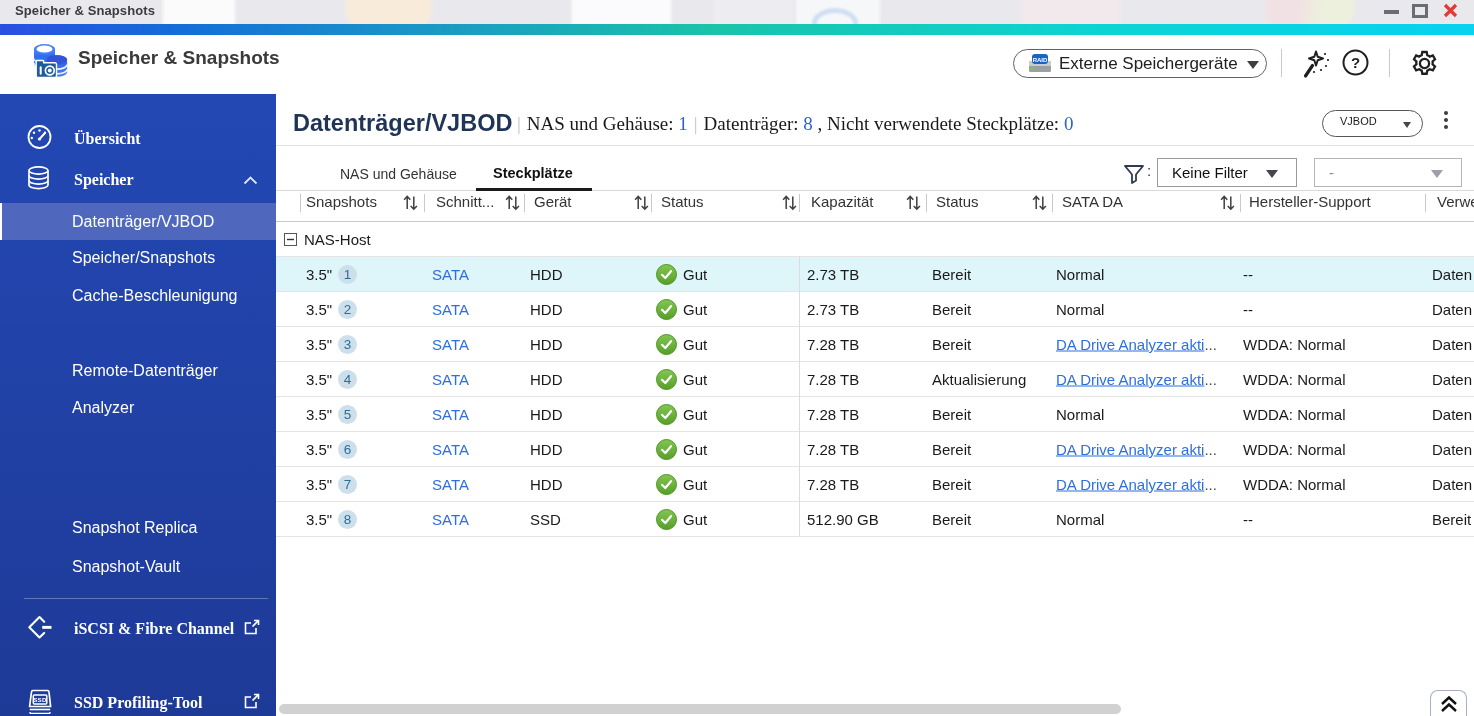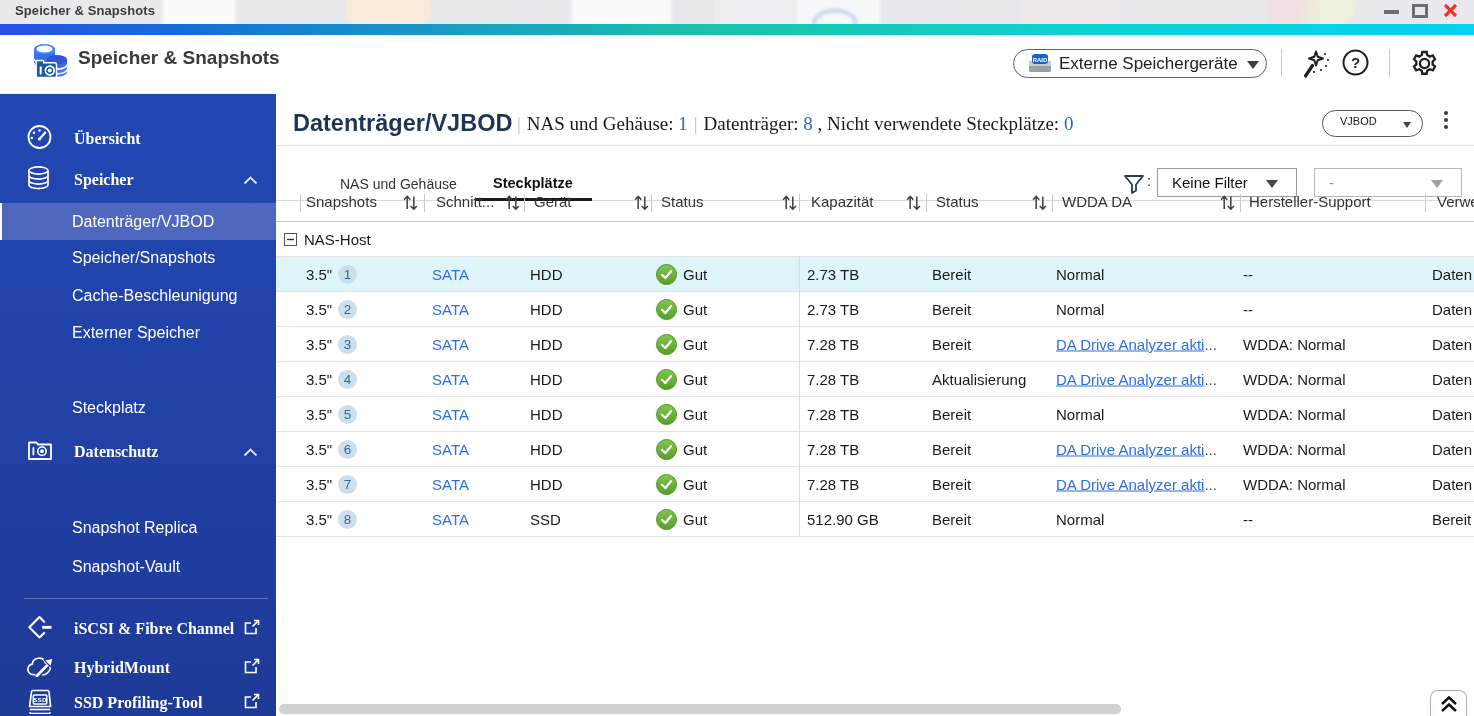--- a/index.html
+++ b/index.html
@@ -42,21 +42,21 @@
   #pgtitle { position:absolute; left:17px; top:16px; font-size:23.5px; font-weight:700; color:#1f3457; }
   #pgsub { position:absolute; left:235px; top:19px; font-size:19px; color:#1a1a1a;font-family:Liberation Serif, serif; }
   #pgsub .num { color:#2e62c9; }
   #pgsub .vbar { color:#c9c2b8; padding:0 6px; }
   #vjbtn { position:absolute; left:1046px; top:16px; width:101px; height:27px; border:1px solid #53565c; border-radius:14px; }
   #vjbtn span { position:absolute; left:17px; top:4px; font-size:11px; color:#1a1a1a; }
   #dots3 { position:absolute; left:1168px; top:14px; }
   #dots3 i { display:block; width:4px; height:4px; border-radius:50%; background:#3c3c3c; margin:3px 0; }
 
   
-  #tabs { position:absolute; left:0; top:72px; width:1198px; height:35px; border-bottom:1px solid #d9d9d9; }
+  #tabs { position:absolute; left:0; top:62px; width:1198px; height:35px; border-bottom:1px solid #d9d9d9; }
   .tab { position:absolute; top:8px; font-size:15px; color:#333; }
   #tabunder { position:absolute; left:200px; top:32px; width:116px; height:3px; background:#1a1a1a; }
   #filtericon { position:absolute; left:847px; top:7px; }
   #filtercolon { position:absolute; left:871px; top:6px; font-size:15px; color:#333; }
   .drop { position:absolute; top:2px; height:29px; background:#fff; font-size:15px; }
   .drop .dtext { position:absolute; left:14px; top:5px; }
   .dcaret { position:absolute; top:11px; width:0; height:0; border-left:6px solid transparent; border-right:6px solid transparent; border-top:8px solid #43464b; }
 
   
   #thead { position:absolute; left:0; top:89px; width:1198px; height:39px; border-bottom:1px solid #c9c9c9; font-size:15px; color:#333; }
@@ -194,65 +194,39 @@
     </div>
     <div class="nav-sub nav-sel" style="top:109px">
       <span class="lab">Datenträger/VJBOD</span>
     </div>
     <div class="nav-sub" style="top:145.5px">
       <span class="lab">Speicher/Snapshots</span>
     </div>
     <div class="nav-sub" style="top:183px">
       <span class="lab">Cache-Beschleunigung</span>
     </div>
-    <div class="nav-sub" style="top:220.5px">
-      <span class="lab">Externer Speicher</span>
+    <div class="nav-sub" style="top:258px">
+      <span class="lab">Remote-Datenträger</span>
     </div>
     <div class="nav-sub" style="top:295.5px">
-      <span class="lab">Steckplatz</span>
-    </div>
-    <div class="nav-top" style="top:338px">
-      <span class="nicon"><svg width="26" height="22" viewBox="0 0 26 22">
-          <path d="M2 3.5 h7.5 l1.5 2 h13 v14.5 h-22 Z" fill="none" stroke="#fff" stroke-width="1.8" stroke-linejoin="round"></path>
-          <rect x="5.5" y="8" width="1.8" height="8.5" fill="#fff" rx=".9"></rect>
-          <circle cx="15" cy="12.2" r="4.2" fill="none" stroke="#fff" stroke-width="1.6"></circle>
-          <circle cx="15" cy="12.2" r="1.9" fill="#fff"></circle>
-        </svg></span>
-      <span class="lab">Datenschutz</span>
-      <span class="ncar"><svg width="15" height="9" viewBox="0 0 15 9">
-          <path d="M1.5 7.5 L7.5 1.5 L13.5 7.5" fill="none" stroke="#dfe5f5" stroke-width="1.8"></path>
-        </svg></span>
+      <span class="lab">Analyzer</span>
     </div>
     <div class="nav-sub" style="top:415px">
       <span class="lab">Snapshot Replica</span>
     </div>
     <div class="nav-sub" style="top:454px">
       <span class="lab">Snapshot-Vault</span>
     </div>
     <div id="sbdiv" style="top:504px"></div>
     <div class="nav-top" style="top:515px">
       <span class="nicon"><svg width="25" height="25" viewBox="0 0 25 25">
           <path d="M17.2 7.2 L12.5 2.6 L2.3 12.8 L12.5 23 L17.2 18.4" fill="none" stroke="#fff" stroke-width="2.1" stroke-linejoin="round" stroke-linecap="round"></path>
           <rect x="15.2" y="11.4" width="9.3" height="2.9" fill="#fff"></rect>
         </svg></span>
       <span class="lab">iSCSI &amp; Fibre Channel</span>
-      <span class="next"><svg width="16" height="16" viewBox="0 0 16 16">
-          <path d="M14.5 6 V1.5 H10 M14.5 1.5 L8.5 7.5 M12 9 v5.5 H1.5 V4 H7" fill="none" stroke="#fff" stroke-width="1.6"></path>
-        </svg></span>
-    </div>
-    <div class="nav-top" style="top:553.5px">
-      <span class="nicon"><svg width="28" height="22" viewBox="0 0 28 22">
-          <path d="M6.2 19.6 a5.3 5.3 0 0 1 -1 -10.5 a6.8 6.8 0 0 1 13.2 -1.2 a5 5 0 0 1 3.3 8.6 l-1.8 1.8 a4 4 0 0 1 -2.7 1.3 Z" fill="none" stroke="#fff" stroke-width="1.7" stroke-linejoin="round"></path>
-          <g>
-            <path d="M9.8 21 L20 10.5" stroke="#1e3a9d" stroke-width="6" fill="none"></path>
-            <path d="M9.8 21 L20 10.5" stroke="#fff" stroke-width="2.6" fill="none" stroke-linecap="round"></path>
-            <path d="M17.2 5.2 L26 3.2 L24 12 Z" fill="#fff" stroke="#1e3a9d" stroke-width="1.2"></path>
-          </g>
-        </svg></span>
-      <span class="lab">HybridMount</span>
       <span class="next"><svg width="16" height="16" viewBox="0 0 16 16">
           <path d="M14.5 6 V1.5 H10 M14.5 1.5 L8.5 7.5 M12 9 v5.5 H1.5 V4 H7" fill="none" stroke="#fff" stroke-width="1.6"></path>
         </svg></span>
     </div>
     <div class="nav-top" style="top:588.5px">
       <span class="nicon"><svg width="26" height="26" viewBox="0 0 26 26">
           <path d="M6 2.5 h14.5 a1.5 1.5 0 0 1 1.5 1.4 l1.6 14.6 h-21 l1.9 -14.6 a1.5 1.5 0 0 1 1.5 -1.4 Z" fill="none" stroke="#fff" stroke-width="1.7" stroke-linejoin="round"></path>
           <rect x="6.3" y="7" width="13.5" height="9" rx="1" fill="none" stroke="#fff" stroke-width="1.5"></rect>
           <text x="13" y="14.2" font-size="6.2" font-weight="700" fill="#fff" text-anchor="middle" letter-spacing=".3">SSD</text>
           <path d="M2.8 21.5 h20.4" stroke="#fff" stroke-width="1.6"></path>
@@ -341,21 +315,21 @@
         </svg></div>
       <div class="hsepcol" style="left:650px"></div>
       <div class="hlab" style="left:660px">Status</div>
       <div class="sorticon" style="left:756px"><svg width="15" height="17" viewBox="0 0 15 17">
           <g stroke="#3f3f3f" stroke-width="1.5" fill="none">
             <path d="M4.2 15 V2.6 M1.1 5.7 L4.2 2.4 L7.3 5.7"></path>
             <path d="M10.8 2.6 V15 M7.7 11.9 L10.8 15.2 L13.9 11.9"></path>
           </g>
         </svg></div>
       <div class="hsepcol" style="left:776px"></div>
-      <div class="hlab" style="left:786px">WDDA DA</div>
+      <div class="hlab" style="left:786px">SATA DA</div>
       <div class="sorticon" style="left:944px"><svg width="15" height="17" viewBox="0 0 15 17">
           <g stroke="#3f3f3f" stroke-width="1.5" fill="none">
             <path d="M4.2 15 V2.6 M1.1 5.7 L4.2 2.4 L7.3 5.7"></path>
             <path d="M10.8 2.6 V15 M7.7 11.9 L10.8 15.2 L13.9 11.9"></path>
           </g>
         </svg></div>
       <div class="hsepcol" style="left:964px"></div>
       <div class="hlab" style="left:973px">Hersteller-Support</div>
       <div class="hsepcol" style="left:1149px"></div>
       <div class="hlab" style="left:1161px">Verwendung</div>

